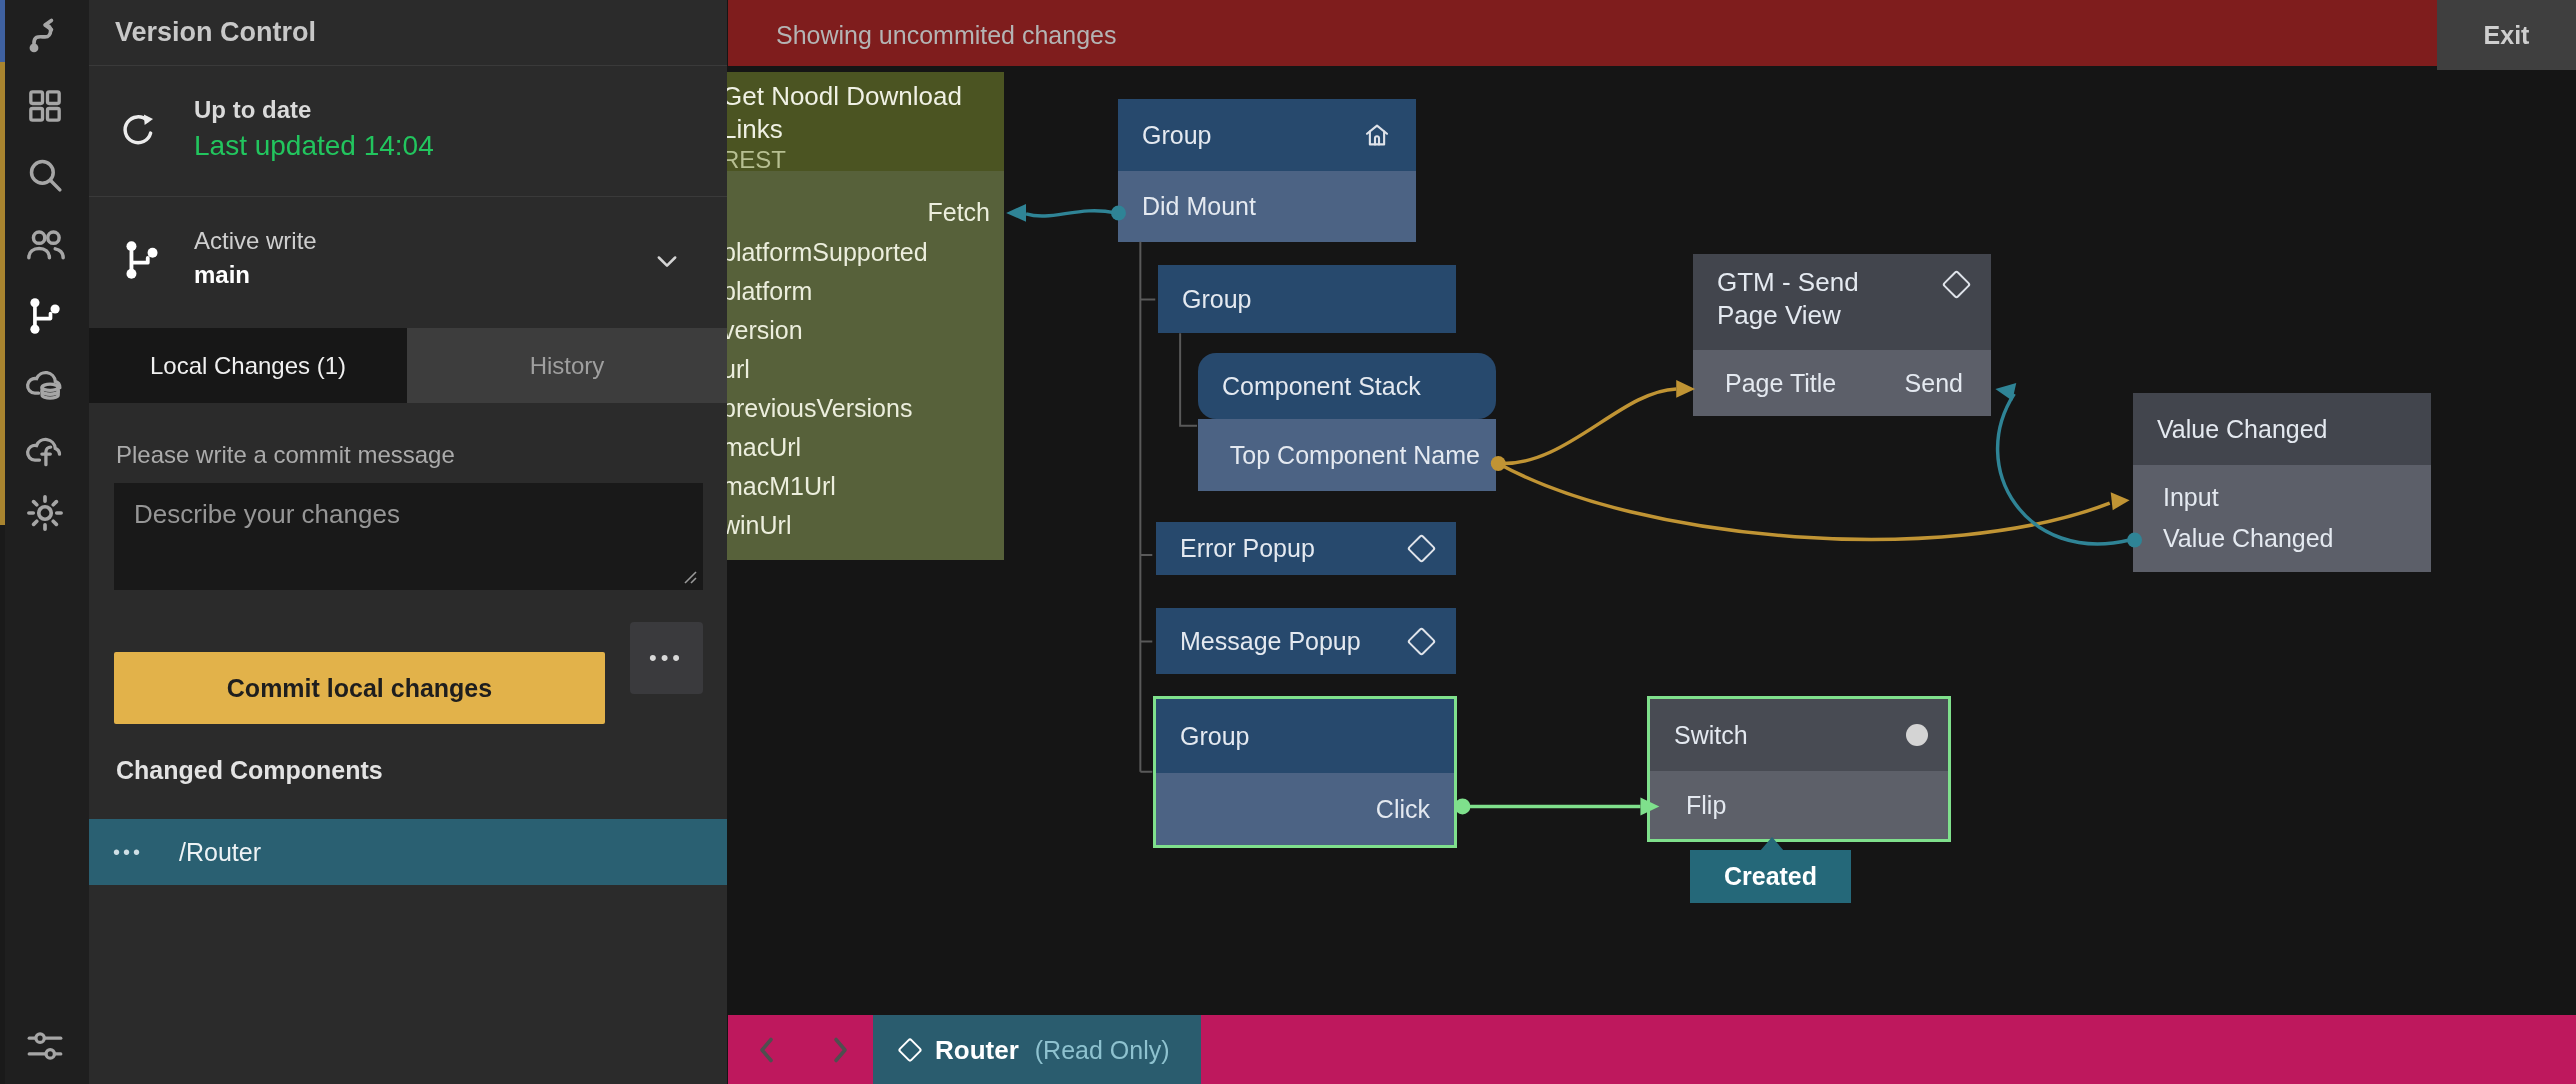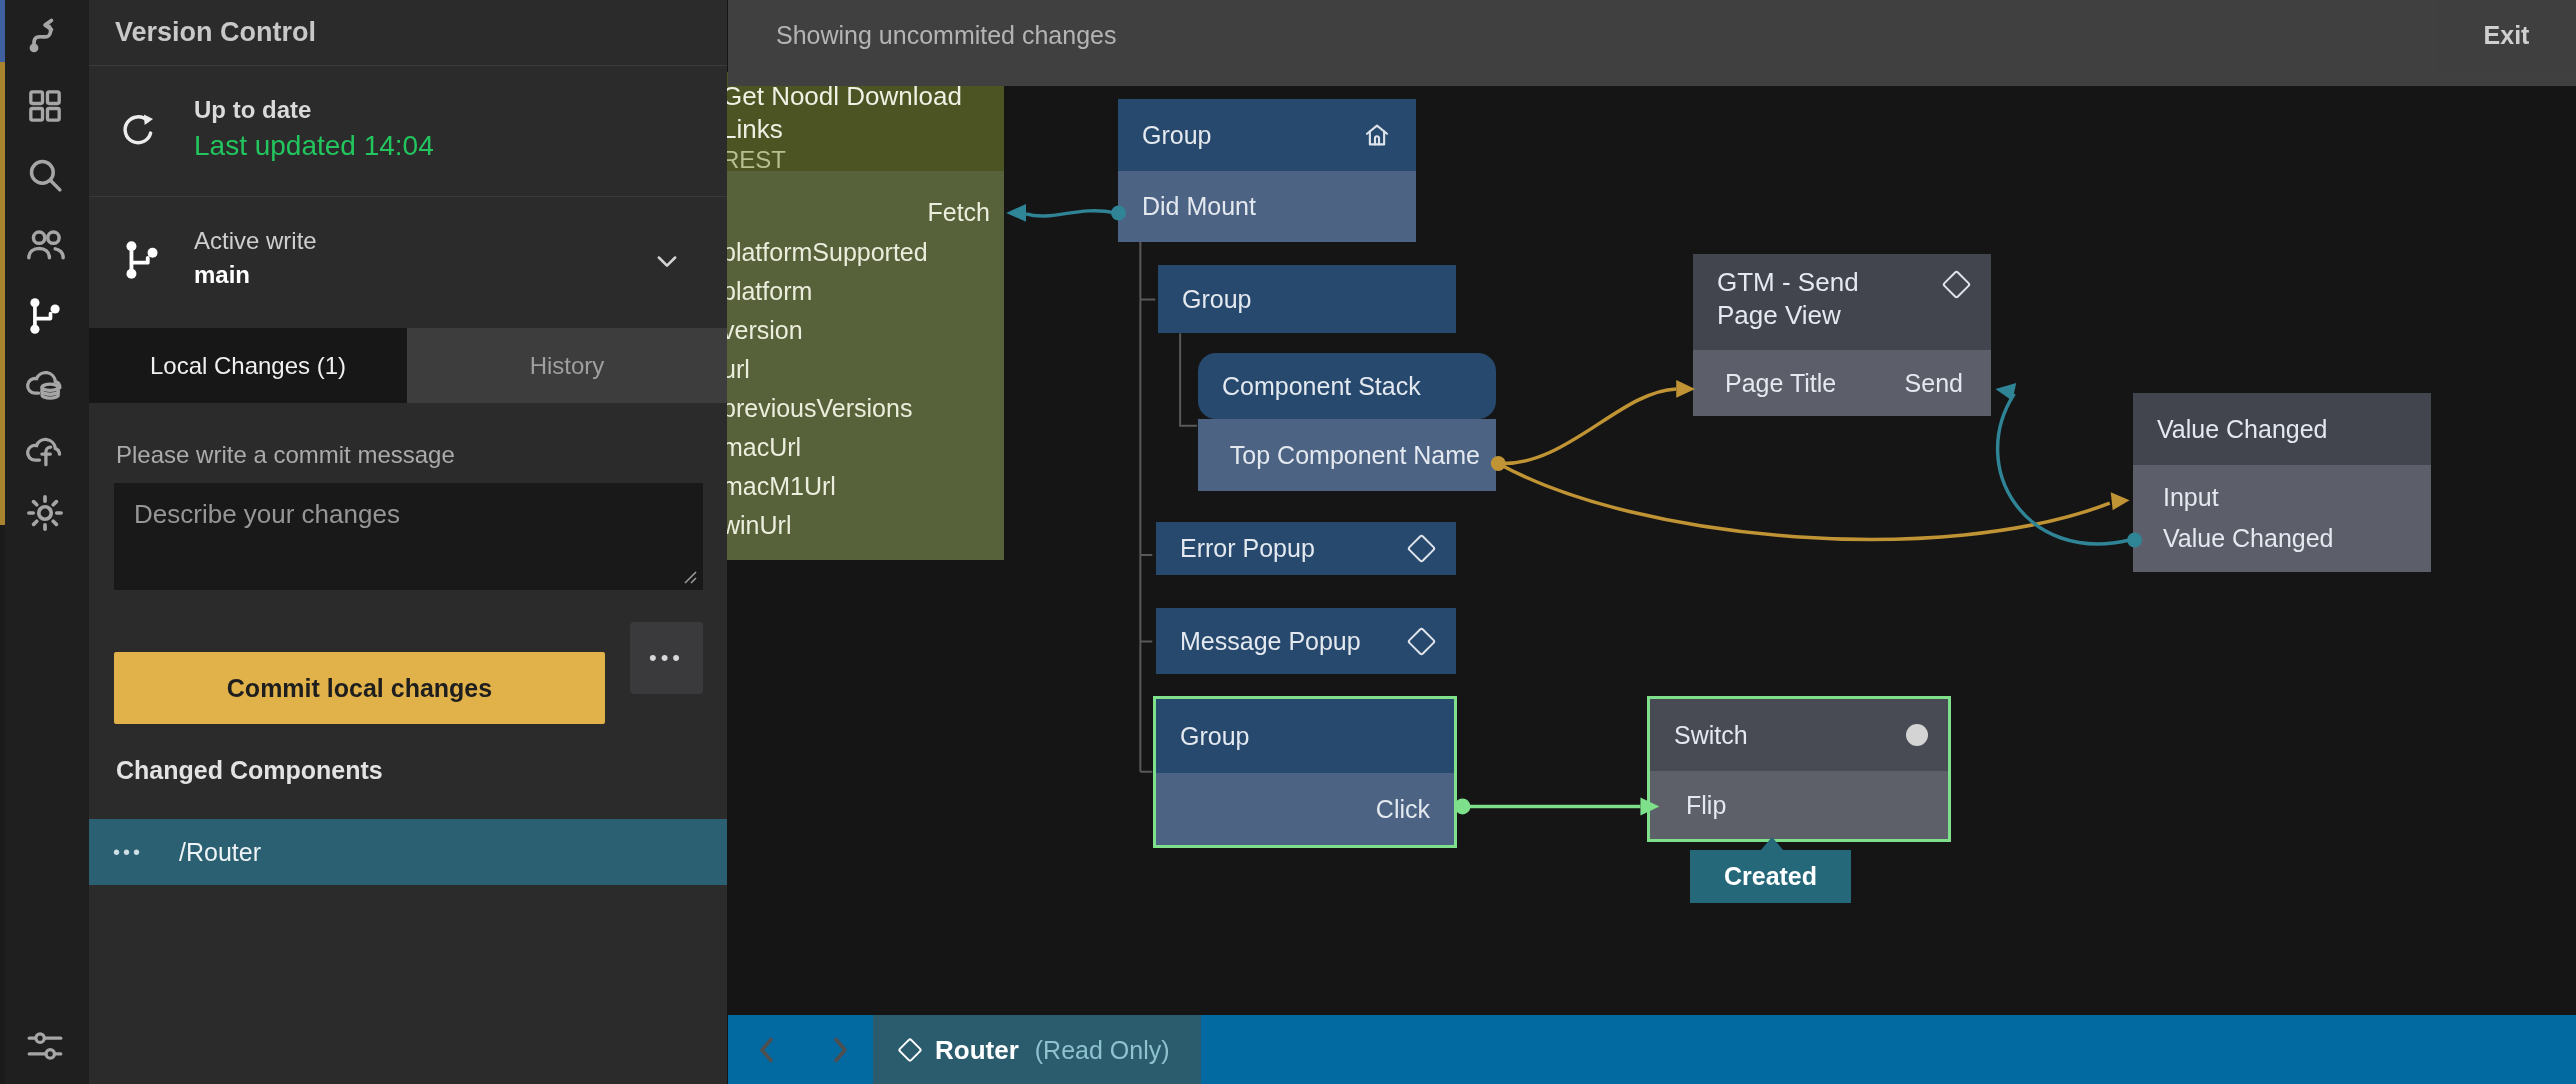--- a/index.html
+++ b/index.html
@@ -3,27 +3,27 @@
 <meta charset="utf-8">
 <style>
   * { margin:0; padding:0; box-sizing:border-box; }
   html,body { width:2576px; height:1085px; background:#151515; overflow:hidden;
               font-family:"Liberation Sans", sans-serif; }
   .app { position:relative; width:2576px; height:1085px; }
 
   
   .canvas { position:absolute; inset:0; background:#151515; }
 
-  .topbar { position:absolute; left:728px; top:0; right:0; height:86px; background:#404040; }
+  .topbar { position:absolute; left:728px; top:0; right:0; height:66px; background:#7f1d1d; }
   .topbar-status { position:absolute; left:48px; top:0; height:70px; display:flex; align-items:center;
                    color:#b4b4b4; font-size:25px; }
   .exit-btn { position:absolute; right:0; top:0; width:139px; height:70px; background:#3f3f3f;
               color:#cfcfcf; font-size:25px; font-weight:bold; display:flex; align-items:center; justify-content:center; }
 
-  .bottombar { position:absolute; left:728px; bottom:0; right:0; height:70px; background:#0369a1; }
+  .bottombar { position:absolute; left:728px; bottom:0; right:0; height:70px; background:#be185d; }
   .nav-arrow { position:absolute; top:17px; width:36px; height:36px; }
   .router-tab { position:absolute; left:145px; top:0; width:328px; height:70px; background:#2a5c6e;
                 display:flex; align-items:center; padding-left:28px; gap:16px; }
   .router-tab .tab-title { color:#ffffff; font-size:26px; font-weight:bold; }
   .router-tab .tab-suffix { color:#8ec2cf; font-size:25px; }
 
   
   .node { position:absolute; color:#e4e9f0; font-size:25px; }
   .nh { position:relative; display:flex; align-items:center; padding:0 24px; }
   .nb-row { position:relative; display:flex; align-items:center; padding:0 24px; }

